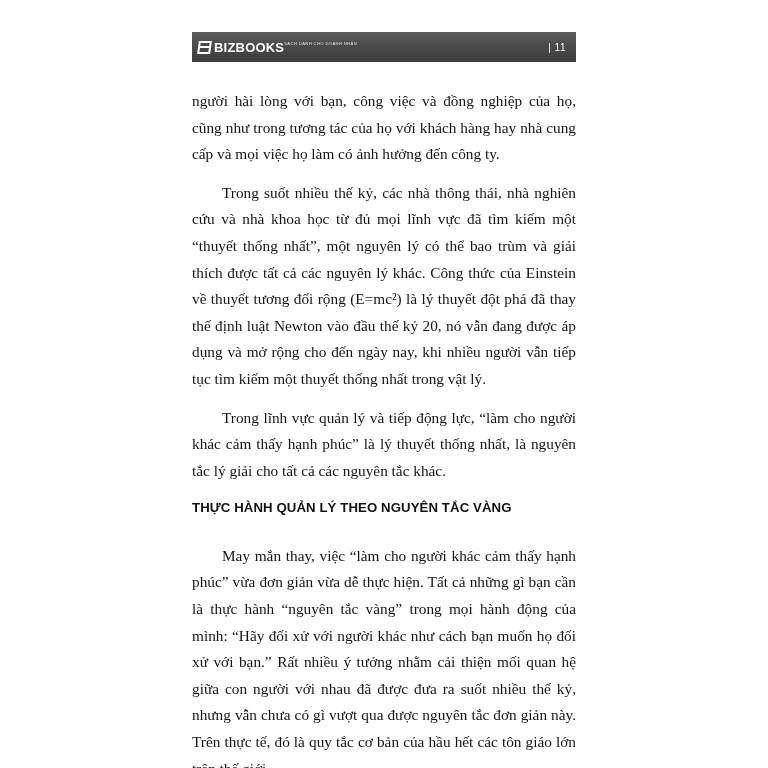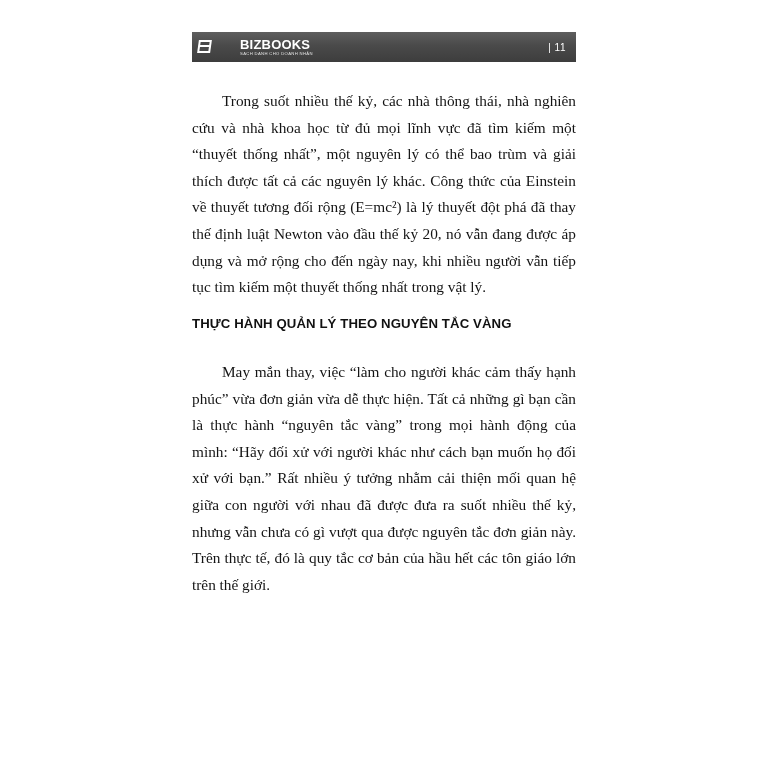--- a/index.html
+++ b/index.html
@@ -63,23 +63,22 @@
     content: "";
     position: absolute;
     left: 2px;
     top: 7px;
     width: 9px;
     height: 4px;
     background: #4a4a4a;
   }
   .brand-text {
     display: flex;
-    flex-direction: column;
+    flex-direction: row;
     line-height: 1;
-    margin-left: 26px;
   }
   .brand-name {
     font-family: "Liberation Sans", sans-serif;
     font-weight: bold;
     font-size: 13px;
     color: #ffffff;
     letter-spacing: 0.2px;
   }
   .brand-tagline {
     font-family: "Liberation Sans", sans-serif;
@@ -104,21 +103,21 @@
     font-size: 15.3px;
     line-height: 1.74;
     text-align: justify;
     text-justify: inter-word;
     color: #141414;
   }
   p.para.indent {
     text-indent: 30px;
   }
   p.para + p.para {
-    margin-top: 3px;
+    margin-top: 12px;
   }
   .section-heading {
     font-family: "Liberation Sans", sans-serif;
     font-weight: bold;
     font-size: 13.2px;
     letter-spacing: 0.1px;
     color: #111111;
     margin: 14px 0 27px 0;
     line-height: 1.3;
   }
@@ -134,21 +133,23 @@
         <div class="brand-mark"></div>
         <div class="brand-text">
           <span class="brand-name">BIZBOOKS</span>
           <span class="brand-tagline">SÁCH DÀNH CHO DOANH NHÂN</span>
         </div>
       </div>
       <div class="page-num">| 11</div>
     </div>
 
     <div class="body-text">
+      <p class="para">người hài lòng với bạn, công việc và đồng nghiệp của họ, cũng như trong tương tác của họ với khách hàng hay nhà cung cấp và mọi việc họ làm có ảnh hưởng đến công ty.</p>
       <p class="para indent">Trong suốt nhiều thế kỷ, các nhà thông thái, nhà nghiên cứu và nhà khoa học từ đủ mọi lĩnh vực đã tìm kiếm một “thuyết thống nhất”, một nguyên lý có thể bao trùm và giải thích được tất cả các nguyên lý khác. Công thức của Einstein về thuyết tương đối rộng (E=mc²) là lý thuyết đột phá đã thay thế định luật Newton vào đầu thế kỷ 20, nó vẫn đang được áp dụng và mở rộng cho đến ngày nay, khi nhiều người vẫn tiếp tục tìm kiếm một thuyết thống nhất trong vật lý.</p>
+      <p class="para indent">Trong lĩnh vực quản lý và tiếp động lực, “làm cho người khác cảm thấy hạnh phúc” là lý thuyết thống nhất, là nguyên tắc lý giải cho tất cả các nguyên tắc khác.</p>
 
       <h2 class="section-heading">THỰC HÀNH QUẢN LÝ THEO NGUYÊN TẮC VÀNG</h2>
 
       <p class="para indent">May mắn thay, việc “làm cho người khác cảm thấy hạnh phúc” vừa đơn giản vừa dễ thực hiện. Tất cả những gì bạn cần là thực hành “nguyên tắc vàng” trong mọi hành động của mình: “Hãy đối xử với người khác như cách bạn muốn họ đối xử với bạn.” Rất nhiều ý tưởng nhằm cải thiện mối quan hệ giữa con người với nhau đã được đưa ra suốt nhiều thế kỷ, nhưng vẫn chưa có gì vượt qua được nguyên tắc đơn giản này. Trên thực tế, đó là quy tắc cơ bản của hầu hết các tôn giáo lớn trên thế giới.</p>
     </div>
 
   </div>
 </div>
 
 </body></html>

